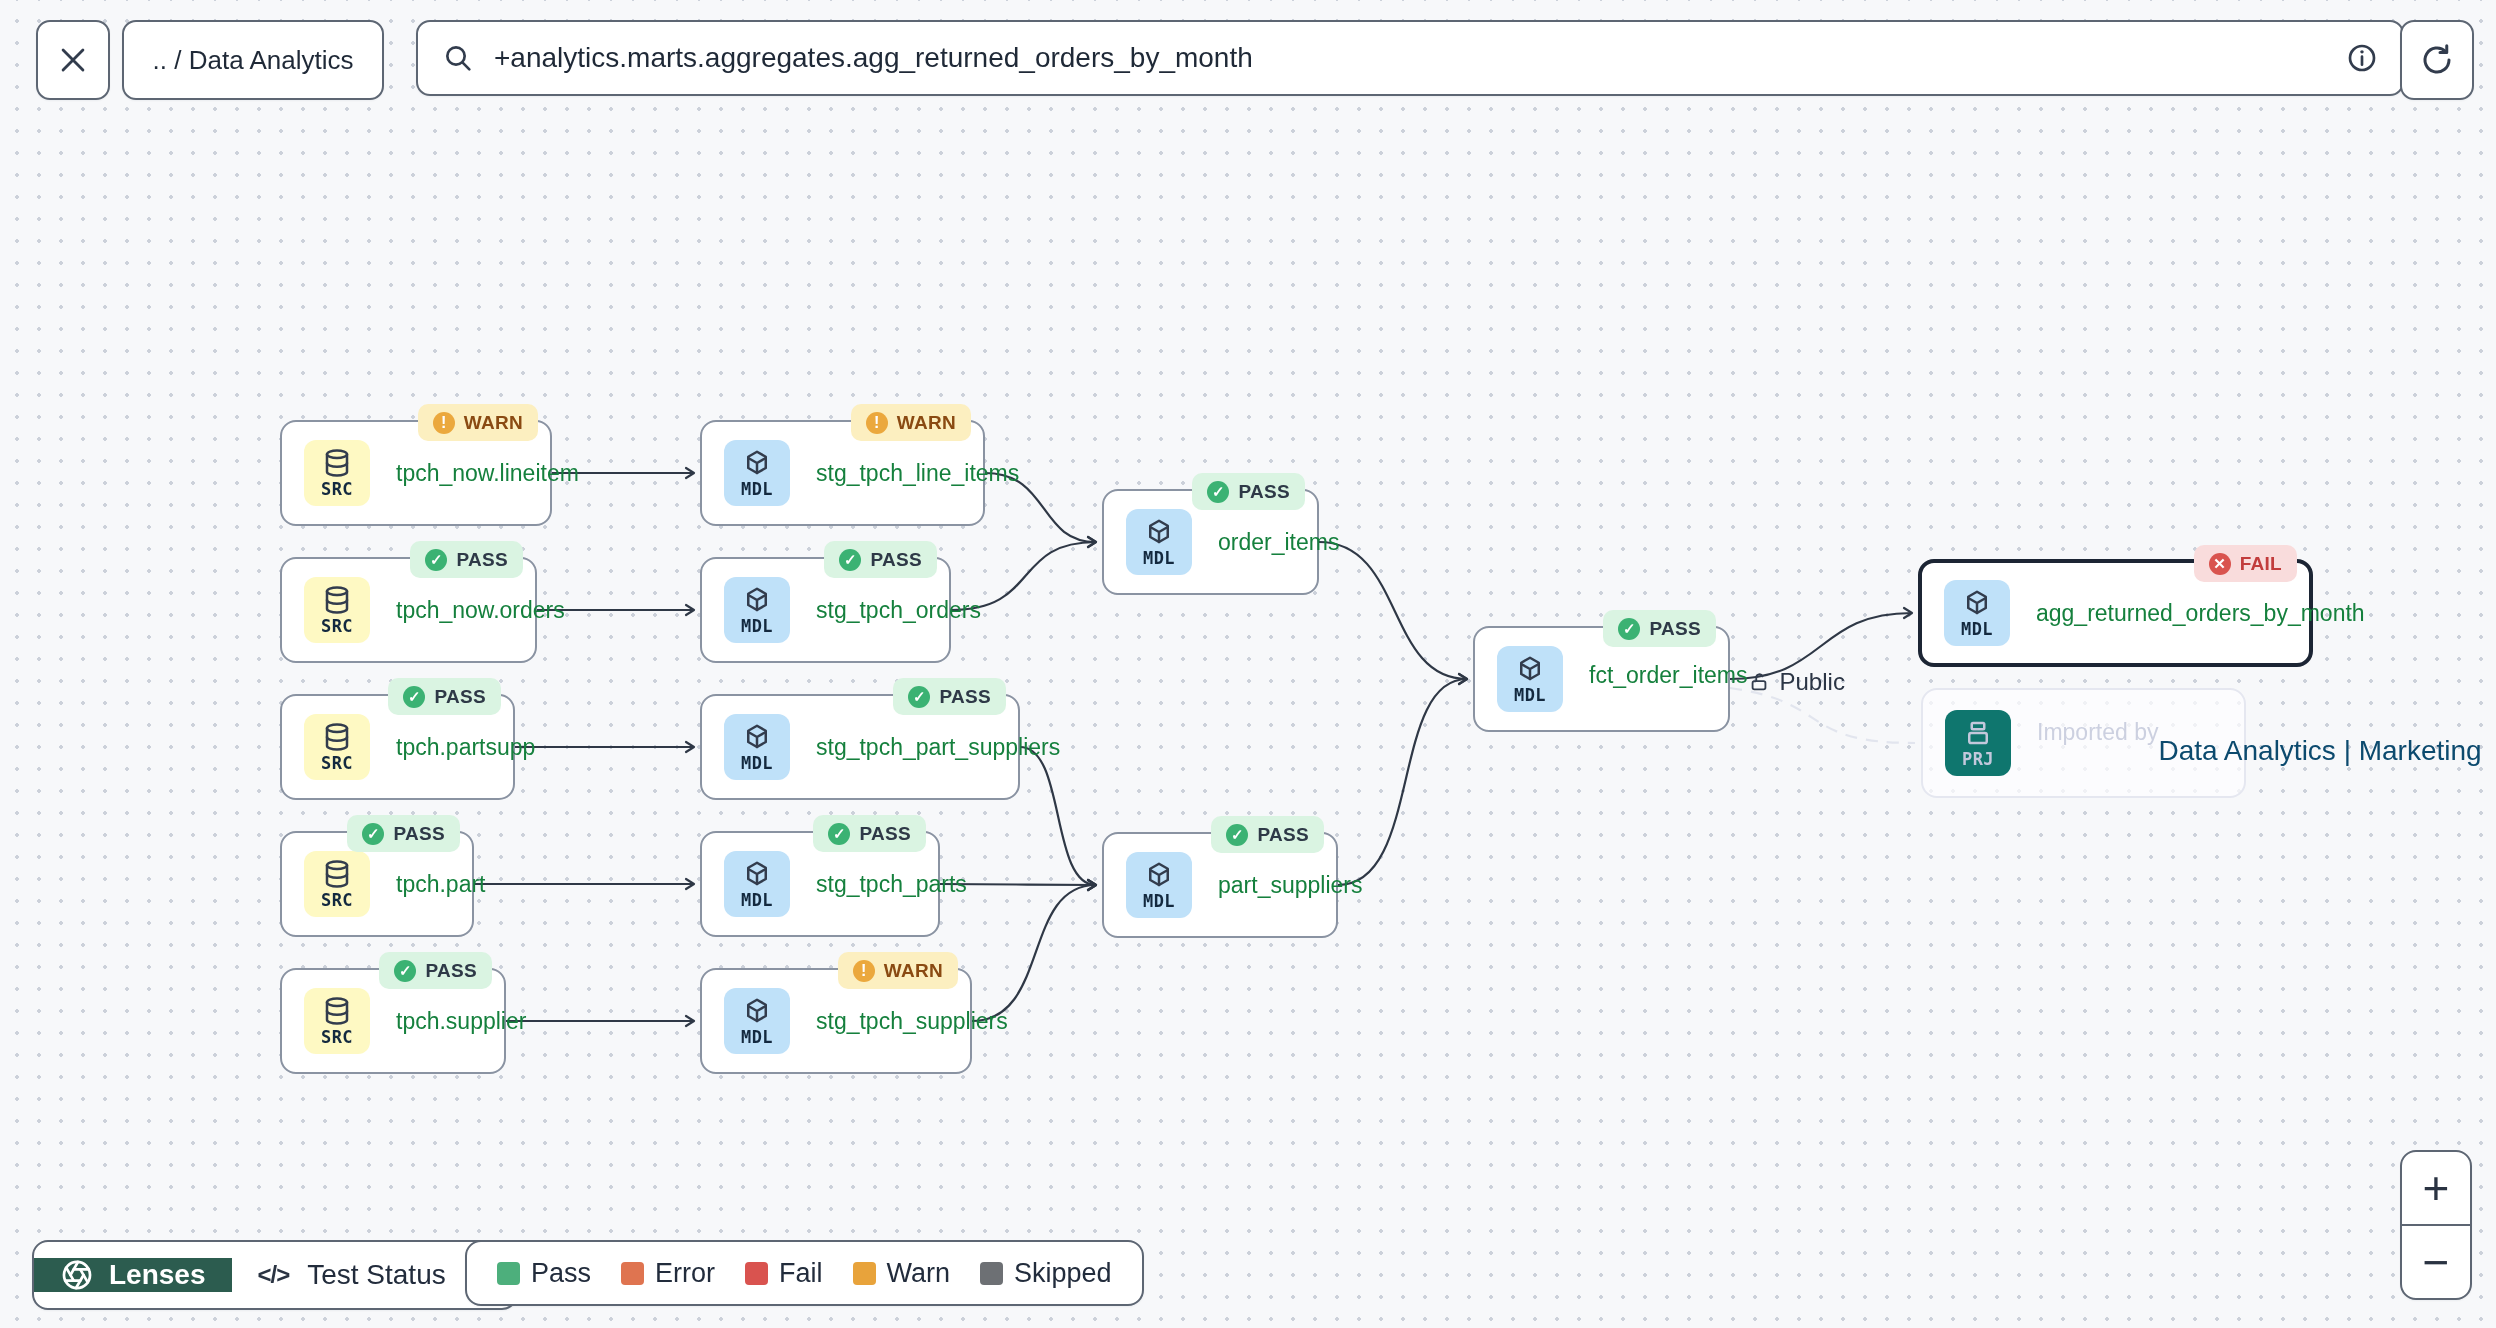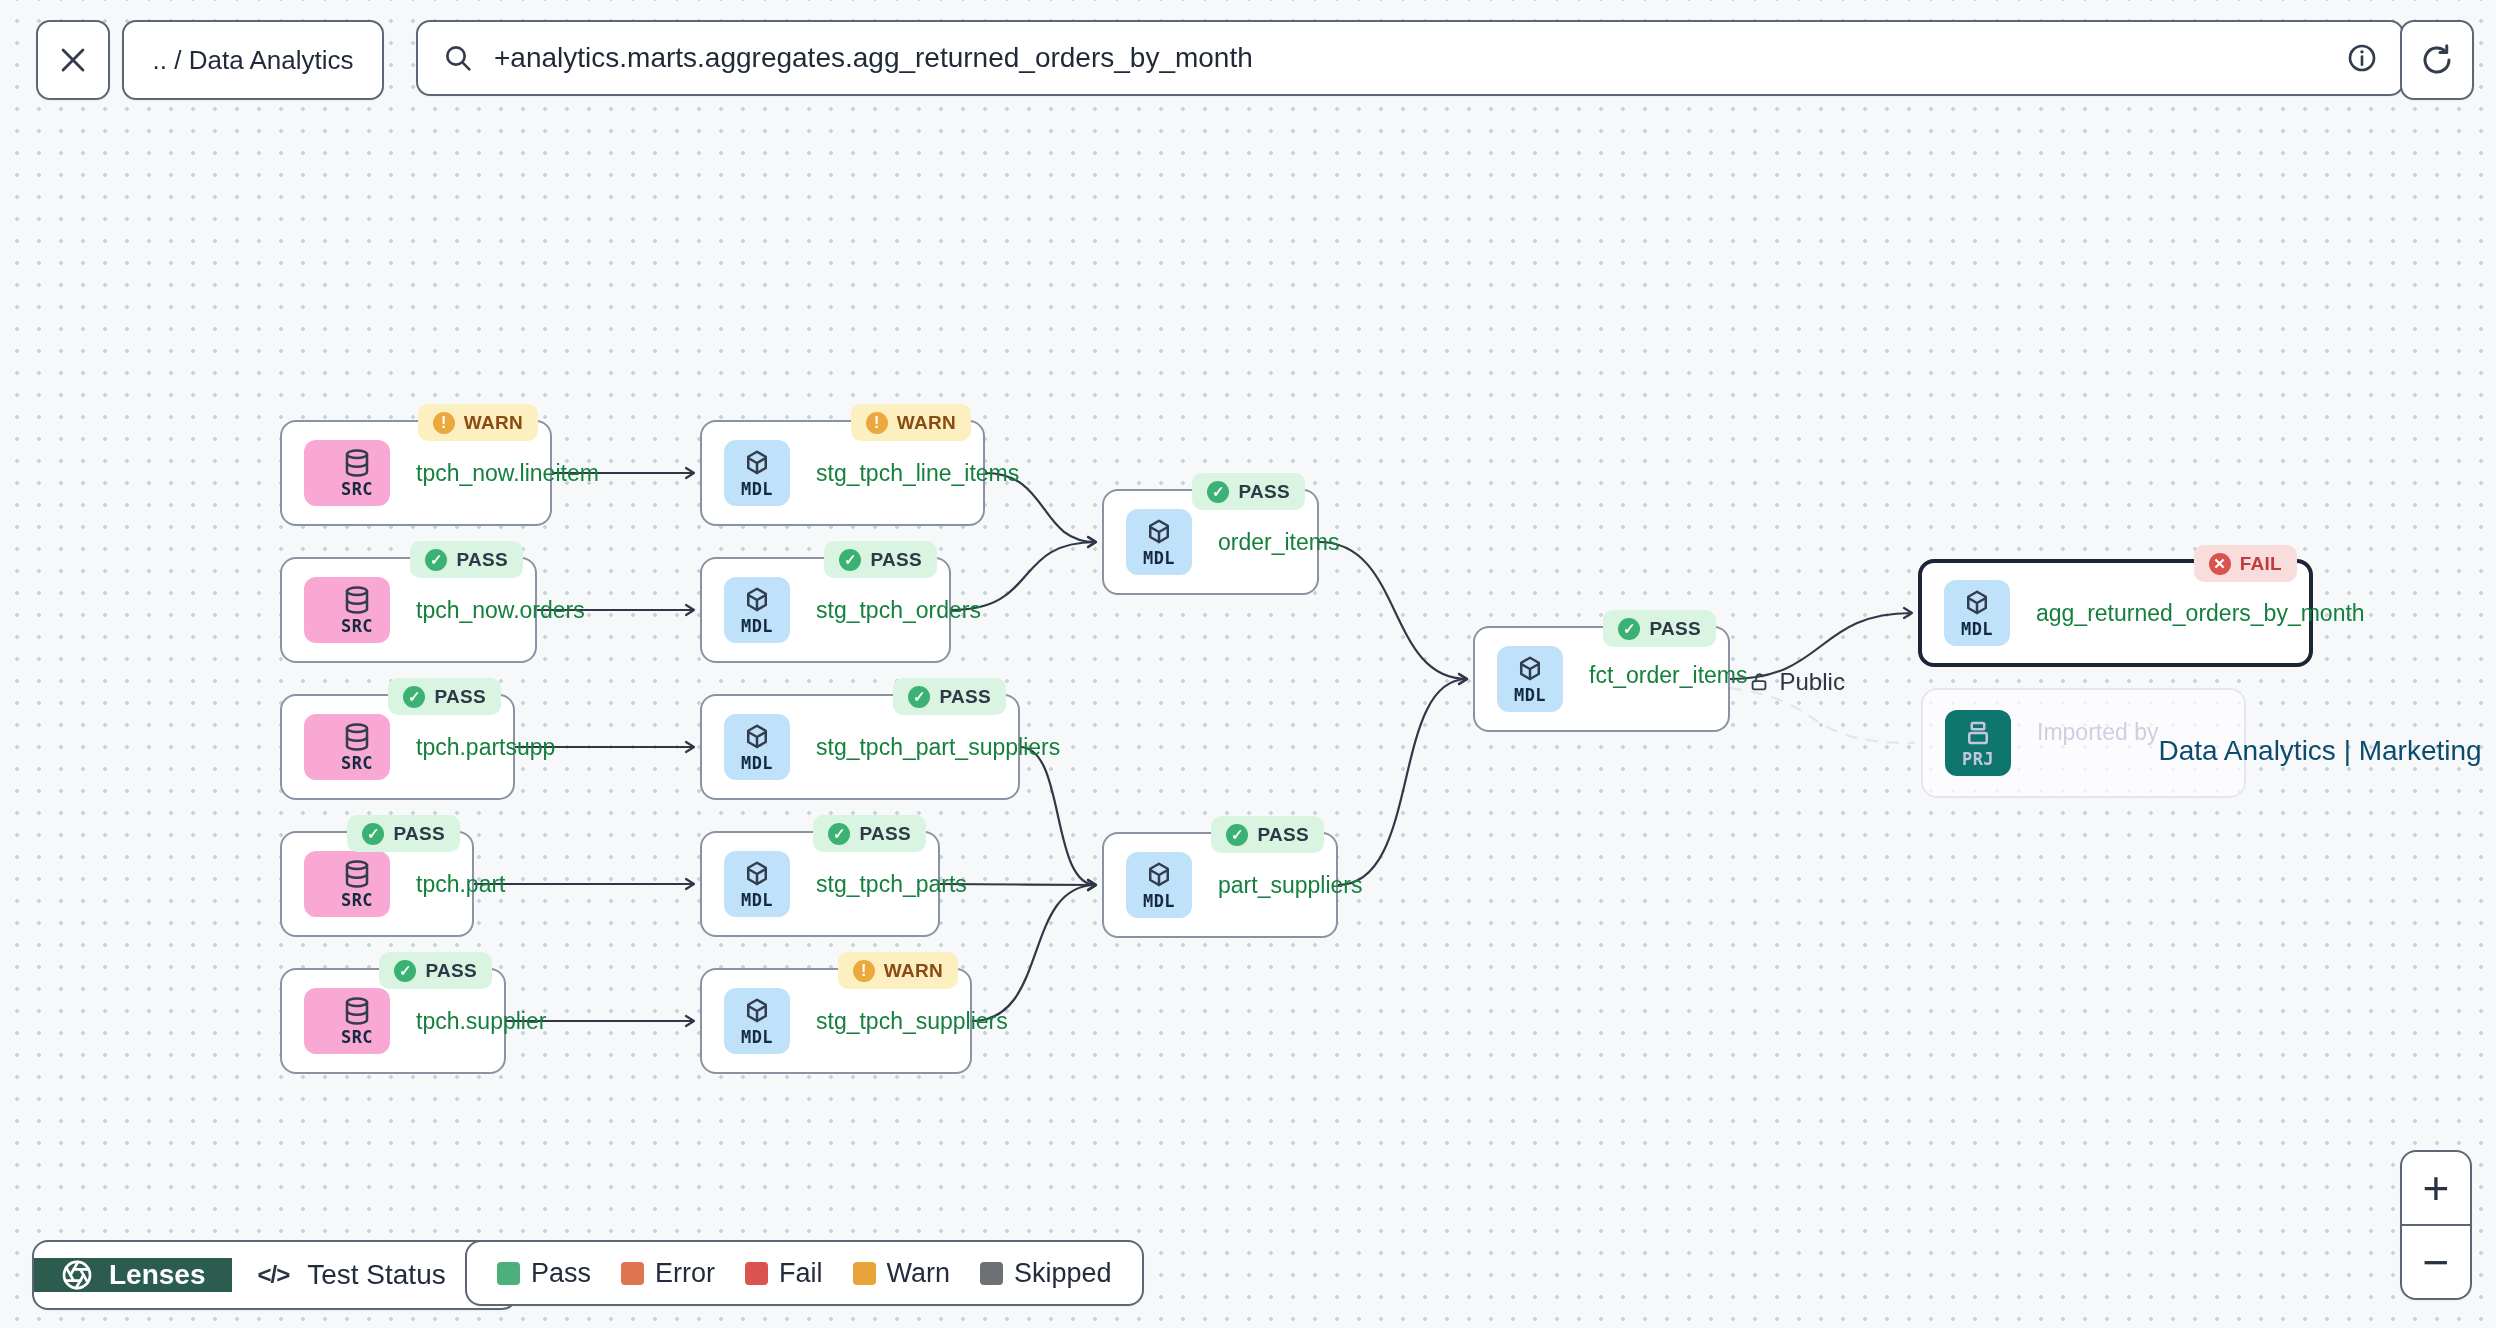--- a/index.html
+++ b/index.html
@@ -45,21 +45,21 @@
     padding:0 30px 0 22px;box-sizing:border-box;z-index:3;white-space:nowrap;
   }
   .node.selected{border:4px solid #1c2534;}
   .node .title{font-size:23px;color:#15803d;}
   .tile{
     width:66px;height:66px;border-radius:12px;flex:none;
     display:flex;flex-direction:column;align-items:center;justify-content:center;gap:1px;
   }
   .tile svg{width:30px;height:30px;}
   .tile .k{font-family:"DejaVu Sans Mono",monospace;font-size:17px;font-weight:700;color:#13293f;letter-spacing:.5px;}
-  .tile.src{background:#f9a8d4;padding-left:20px;}
+  .tile.src{background:#fef9c3;}
   .tile.mdl{background:#bfe1f9;}
   .tile.prj{background:#0f766e;}
   .tile.prj .k{color:#c3c8dc;}
   .badge{
     position:absolute;top:-18px;right:12px;height:37px;border-radius:10px;
     display:flex;align-items:center;gap:9px;padding:0 15px;
     font-size:19px;font-weight:700;letter-spacing:.3px;z-index:4;
   }
   .badge .bdot{
     width:22px;height:22px;border-radius:50%;color:#fff;flex:none;

